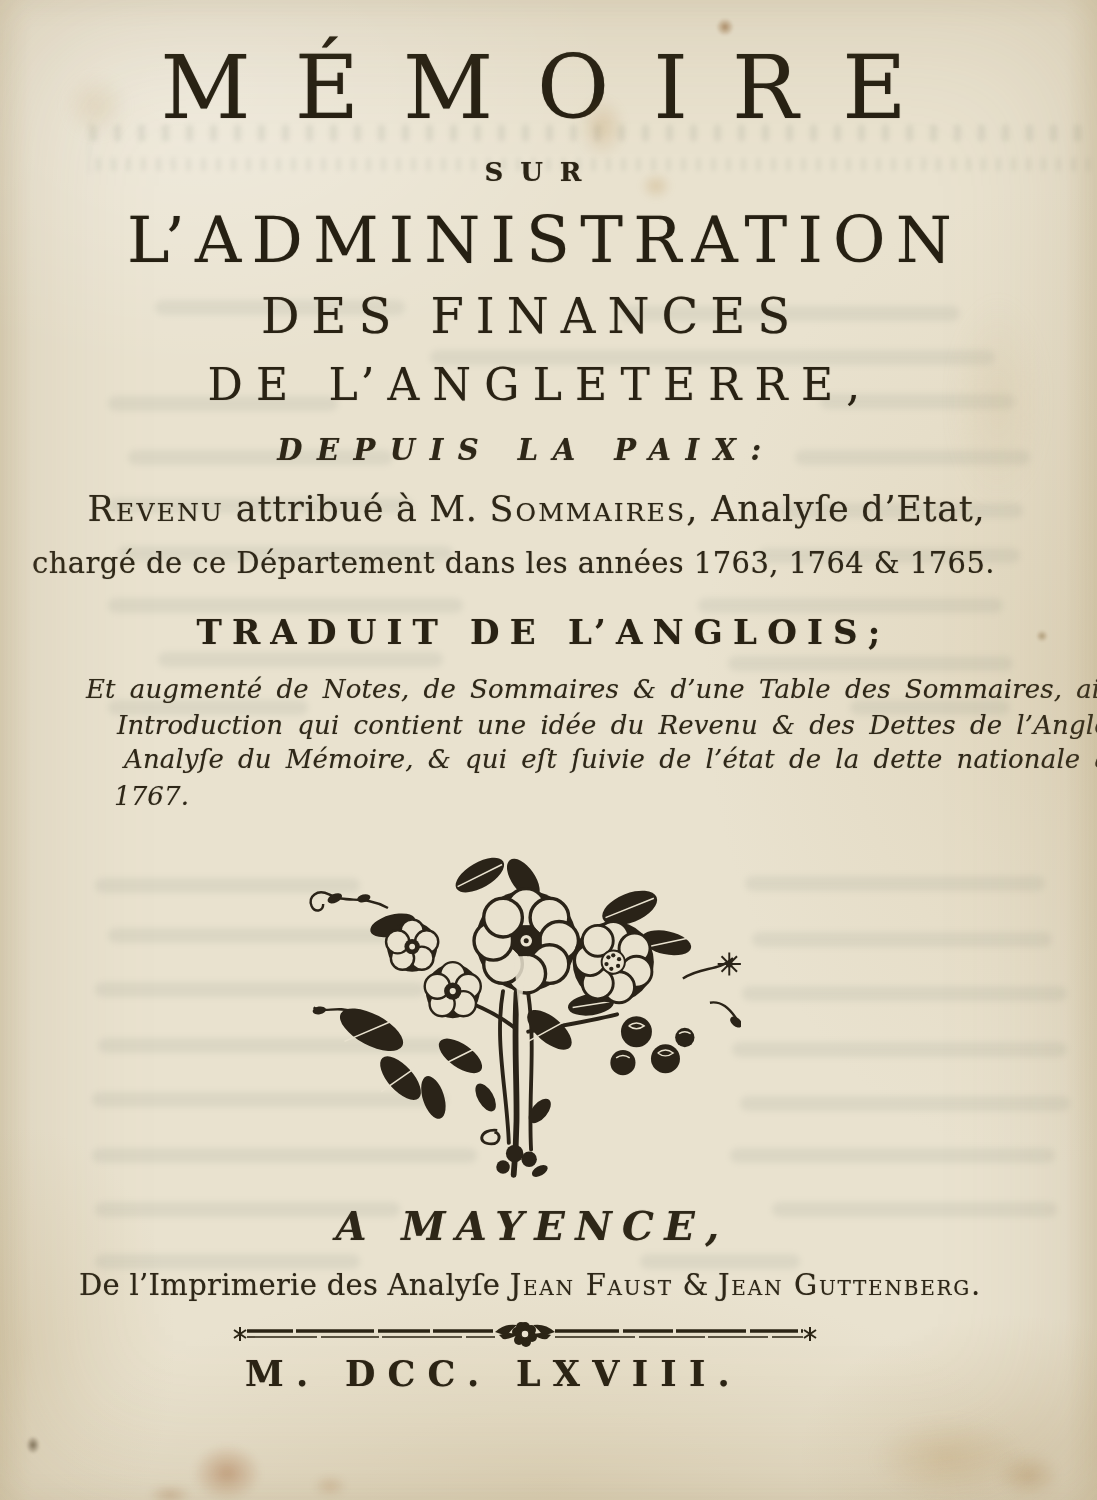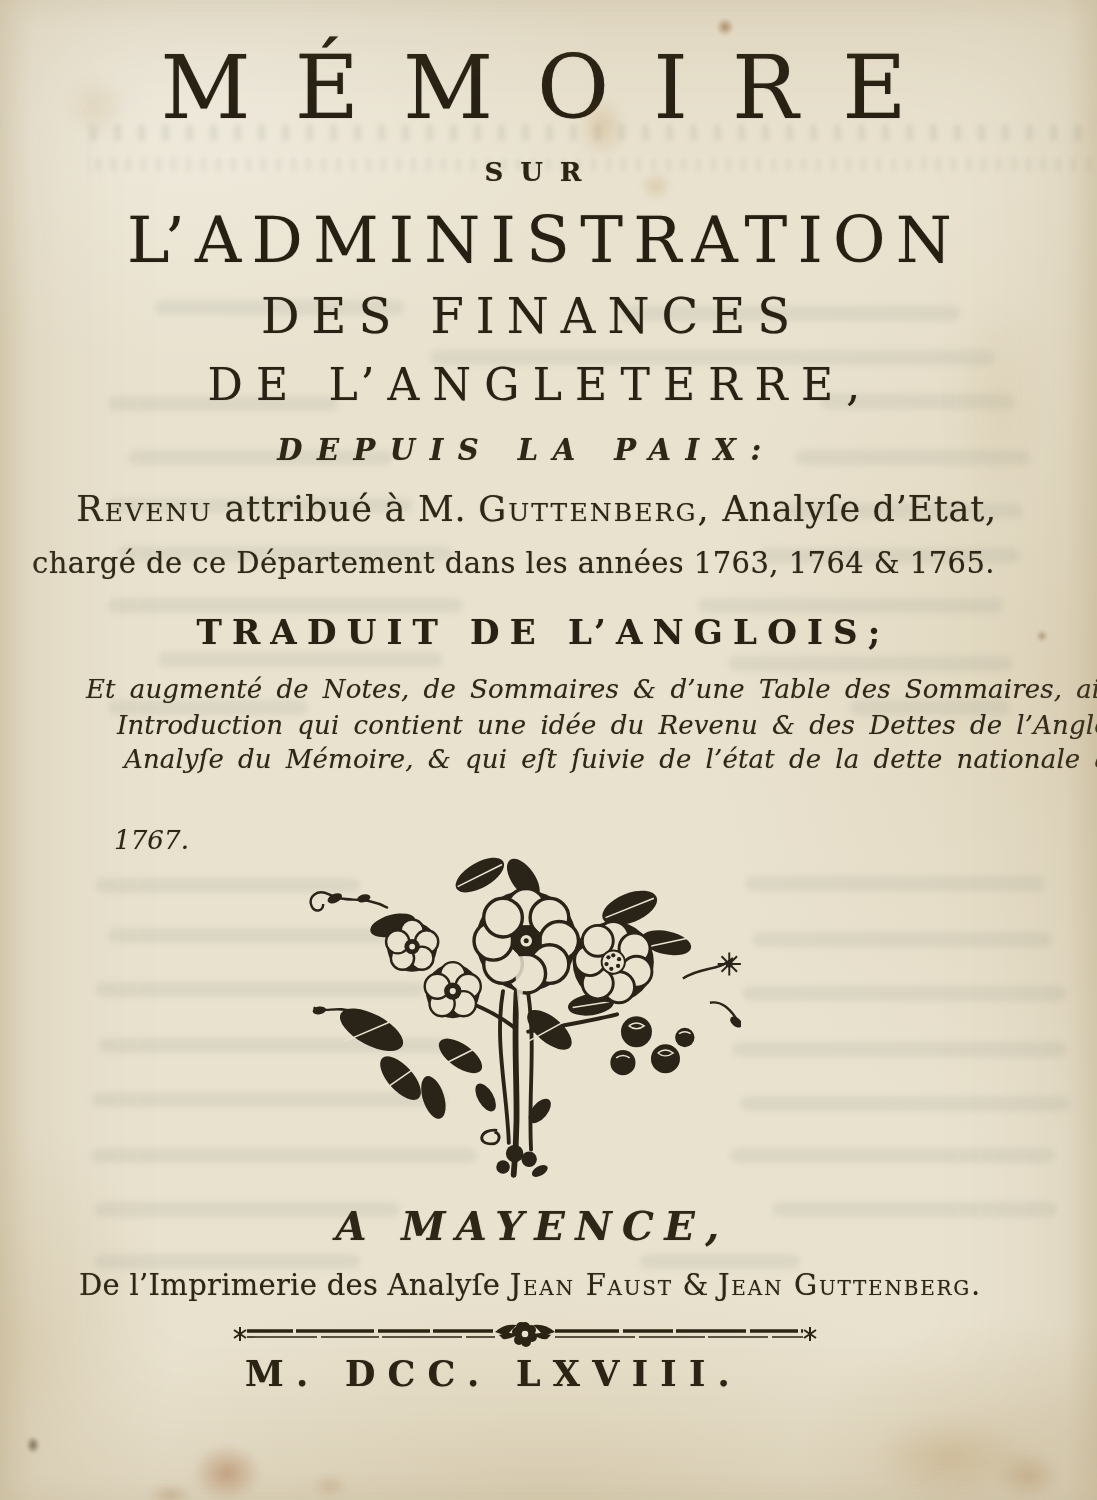--- a/index.html
+++ b/index.html
@@ -38,21 +38,21 @@
   .charge    {top:549px; font-size:29px; letter-spacing:.015em;transform:translateX(-35px);}
   .traduit   {top:615px; font-size:34px; letter-spacing:.30em; transform:translateX(-5px); font-weight:bold; color:#292214;}
   .pl{
     position:absolute;font-size:26px;font-style:italic;line-height:1;
     white-space:nowrap;letter-spacing:.005em;word-spacing:.22em;
     text-shadow:0 0 1px rgba(46,39,24,.4);
   }
   .p1{left:86px;  top:676px;}
   .p2{left:117px; top:712px;}
   .p3{left:124px; top:746px;}
-  .p4{left:114px; top:827px;}
+  .p4{left:114px; top:783px;}
   .mayence   {top:1206px;font-size:40px; letter-spacing:.26em; transform:translateX(-16px);font-style:italic;font-weight:bold;}
   .printer   {top:1271px;font-size:29px; letter-spacing:.01em; transform:translateX(-18px);}
   .year      {top:1356px;font-size:35px; letter-spacing:.35em; transform:translateX(-55px);font-weight:bold;color:#2b2415;}
   .sc{font-variant-caps:small-caps;letter-spacing:.06em;}
   .ghost-band{
     position:absolute;left:88px;top:122px;width:1000px;height:52px;
     background-image:
       repeating-linear-gradient(90deg, rgba(128,138,124,.55) 0 7px, transparent 7px 24px),
       repeating-linear-gradient(90deg, rgba(128,138,124,.45) 0 5px, transparent 5px 15px);
     background-size:100% 16px,100% 13px;
@@ -110,21 +110,21 @@
       <div class="ghost-line" style="left: 640px; top: 1254px; width: 160px; height: 15px;"></div>
     </div>
 
   <div class="t memoire">MÉMOIRE</div>
   <div class="t sur">SUR</div>
   <div class="t admin">L’ADMINISTRATION</div>
   <div class="t finances">DES FINANCES</div>
   <div class="t angleterre">DE L’ANGLETERRE,</div>
   <div class="t depuis">DEPUIS LA PAIX:</div>
 
-  <div class="t ouvrage"><span class="sc">Revenu</span><span> attribué à M. </span><span class="sc">Guttenberg,</span><span> Analyſe d’Etat,</span></div>
+  <div class="t ouvrage"><span class="sc">Revenu</span><span> attribué à M. </span><span class="sc">Sommaires,</span><span> Analyſe d’Etat,</span></div>
   <div class="t charge">chargé de ce Département dans les années 1763, 1764 &amp; 1765.</div>
 
   <div class="t traduit">TRADUIT DE L’ANGLOIS;</div>
 
   <div class="pl p1">Et augmenté de Notes, de Sommaires &amp; d’une Table des Sommaires, ainſi que d’une</div>
   <div class="pl p2">Introduction qui contient une idée du Revenu &amp; des Dettes de l’Angleterre, &amp; une</div>
   <div class="pl p3">Analyſe du Mémoire, &amp; qui eſt ſuivie de l’état de la dette nationale au 5 Janvier</div>
   <div class="pl p4">1767.</div>
 
   <svg class="orn" style="left:296px;top:848px;width:445px;height:350px" viewBox="0 0 460 362">

